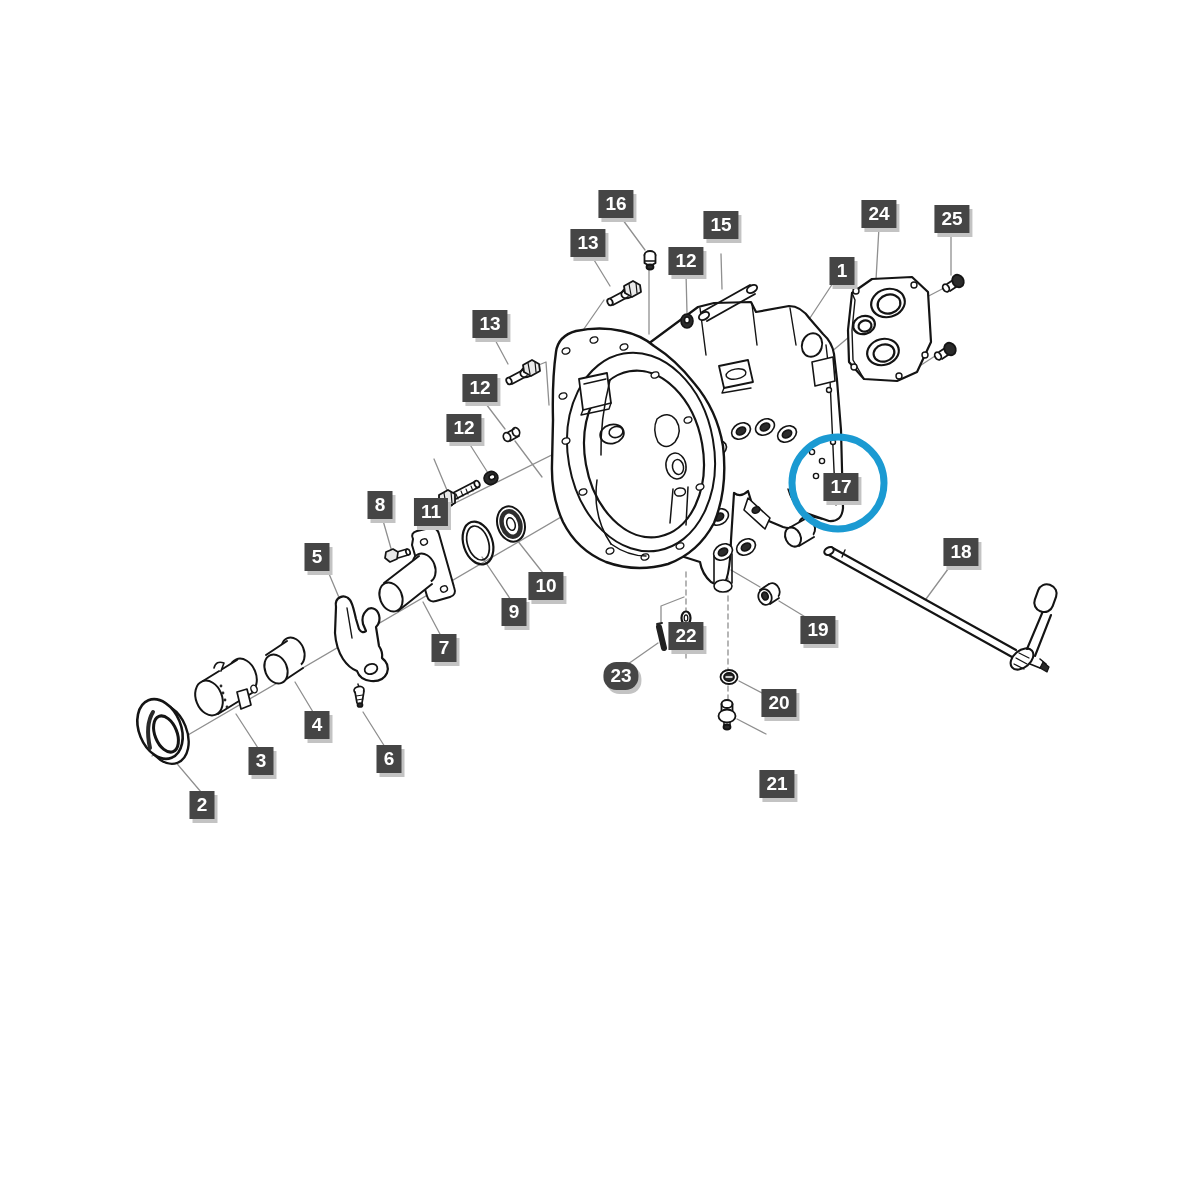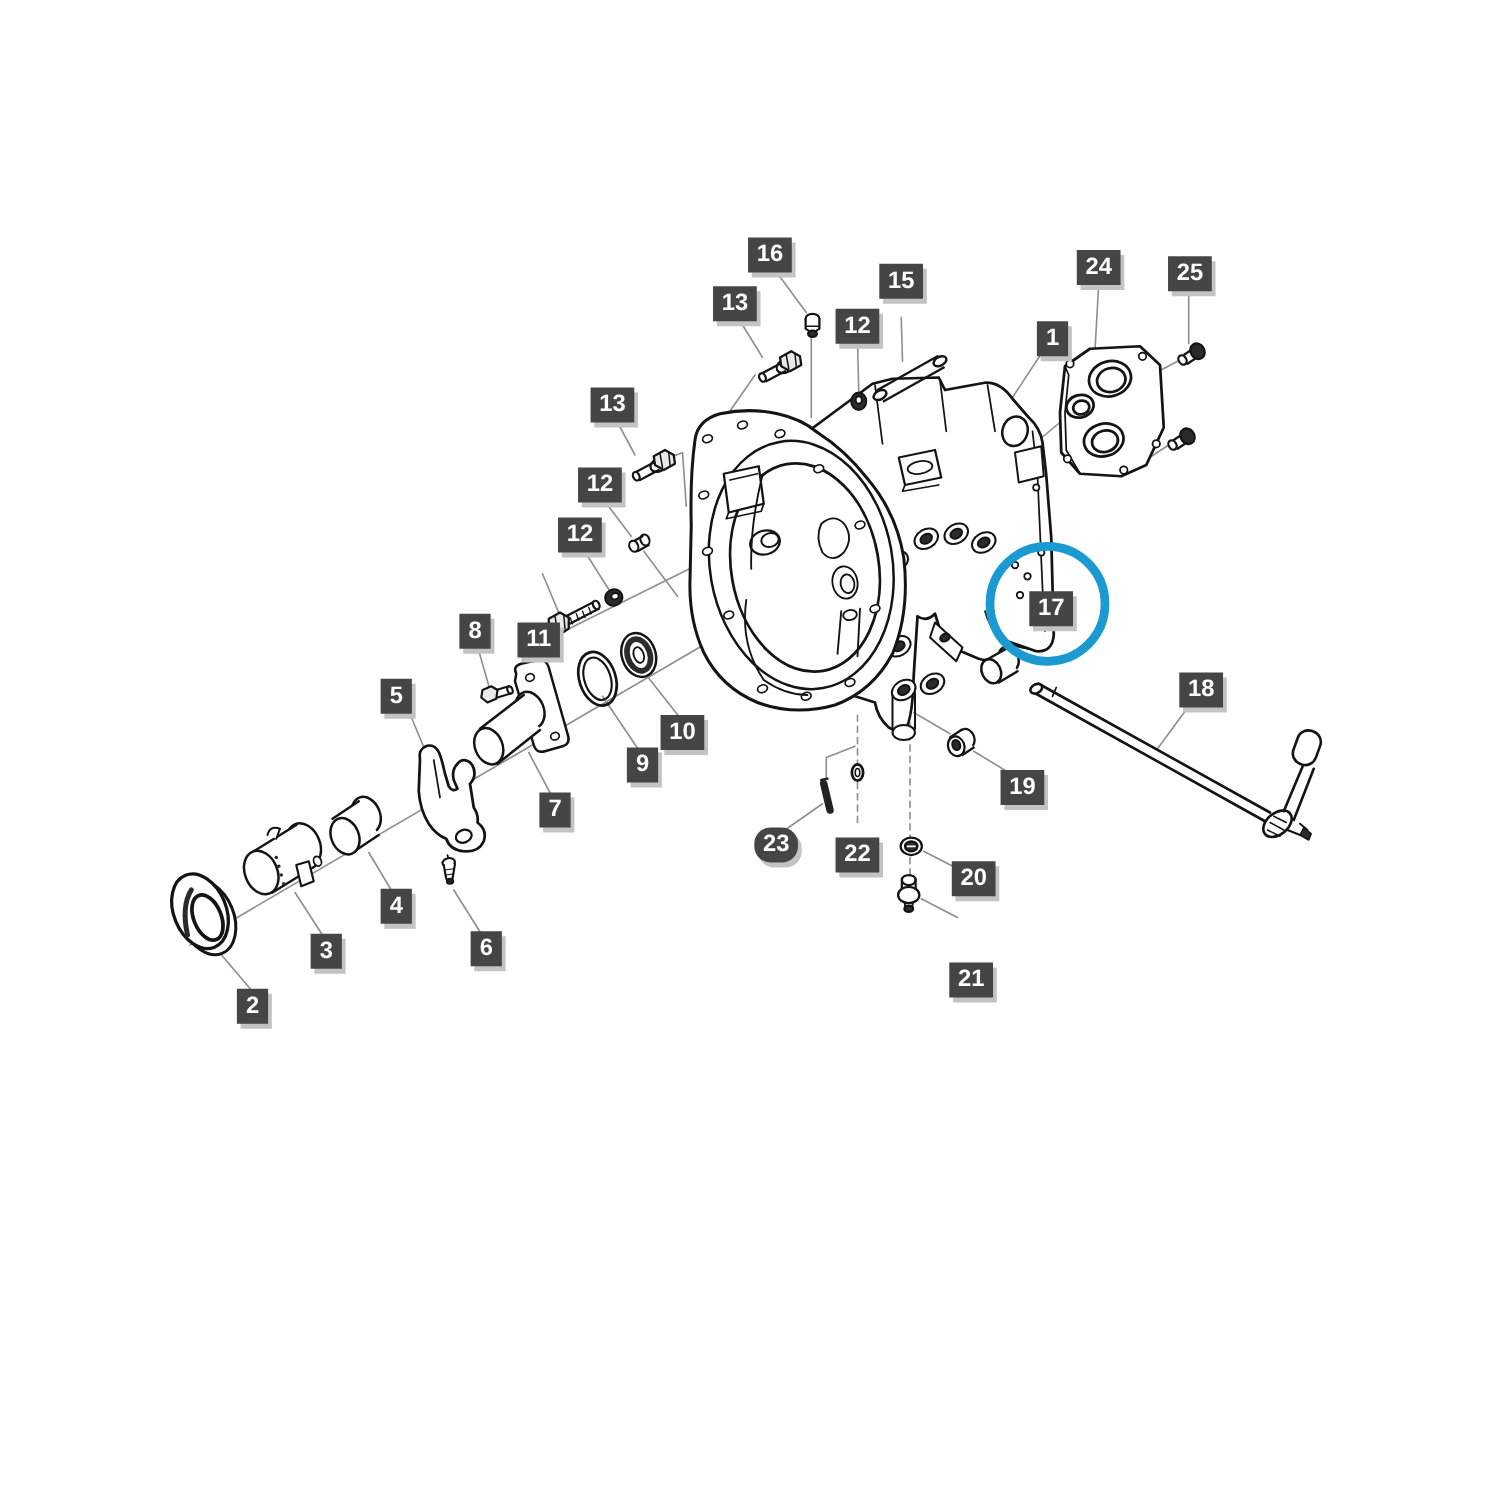--- a/index.html
+++ b/index.html
@@ -430,18 +430,18 @@
       <div class="plabel" style="left: 588px; top: 243px;">13</div>
       <div class="plabel" style="left: 490px; top: 324px;">13</div>
       <div class="plabel" style="left: 480px; top: 388px;">12</div>
       <div class="plabel" style="left: 721px; top: 225px;">15</div>
       <div class="plabel" style="left: 616px; top: 204px;">16</div>
       <div class="plabel" style="left: 841px; top: 487px;">17</div>
       <div class="plabel" style="left: 961px; top: 552px;">18</div>
       <div class="plabel" style="left: 818px; top: 630px; text-align: center;">19</div>
       <div class="plabel" style="left: 779px; top: 703px; text-align: right;">20</div>
       <div class="plabel" style="left: 777px; top: 784px;">21</div>
-      <div class="plabel" style="left: 686px; top: 684px;">22</div>
+      <div class="plabel" style="left: 686px; top: 636px;">22</div>
       <div class="plabel" style="left: 621px; top: 676px; border-radius: 13px;">23</div>
       <div class="plabel" style="left: 879px; top: 214px;">24</div>
       <div class="plabel" style="left: 952px; top: 219px;">25</div>
     </div>
 </div>
 
 </body></html>

